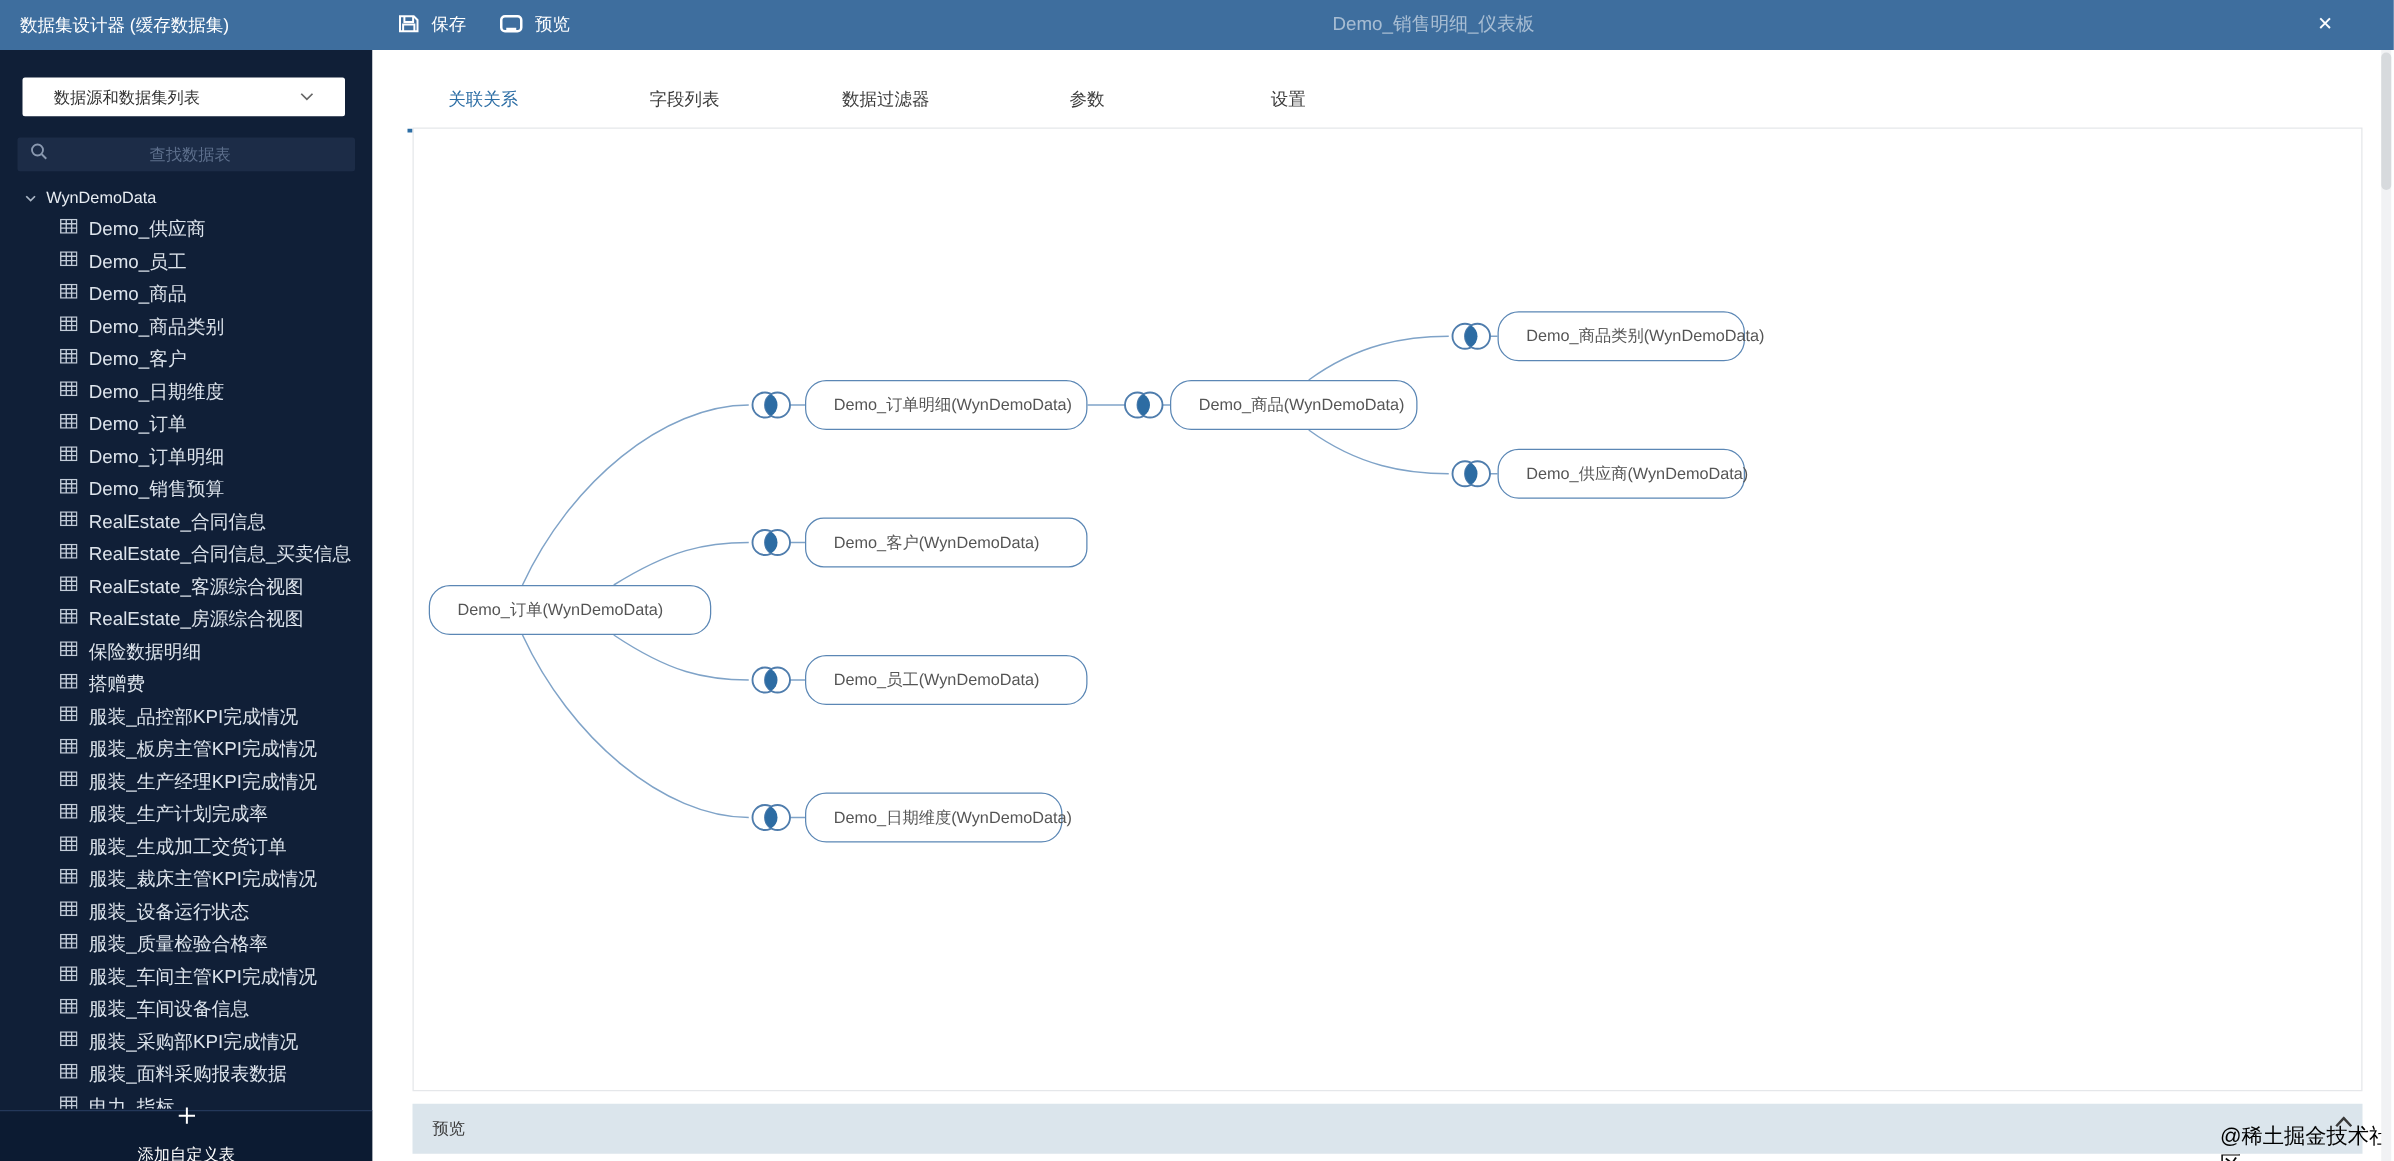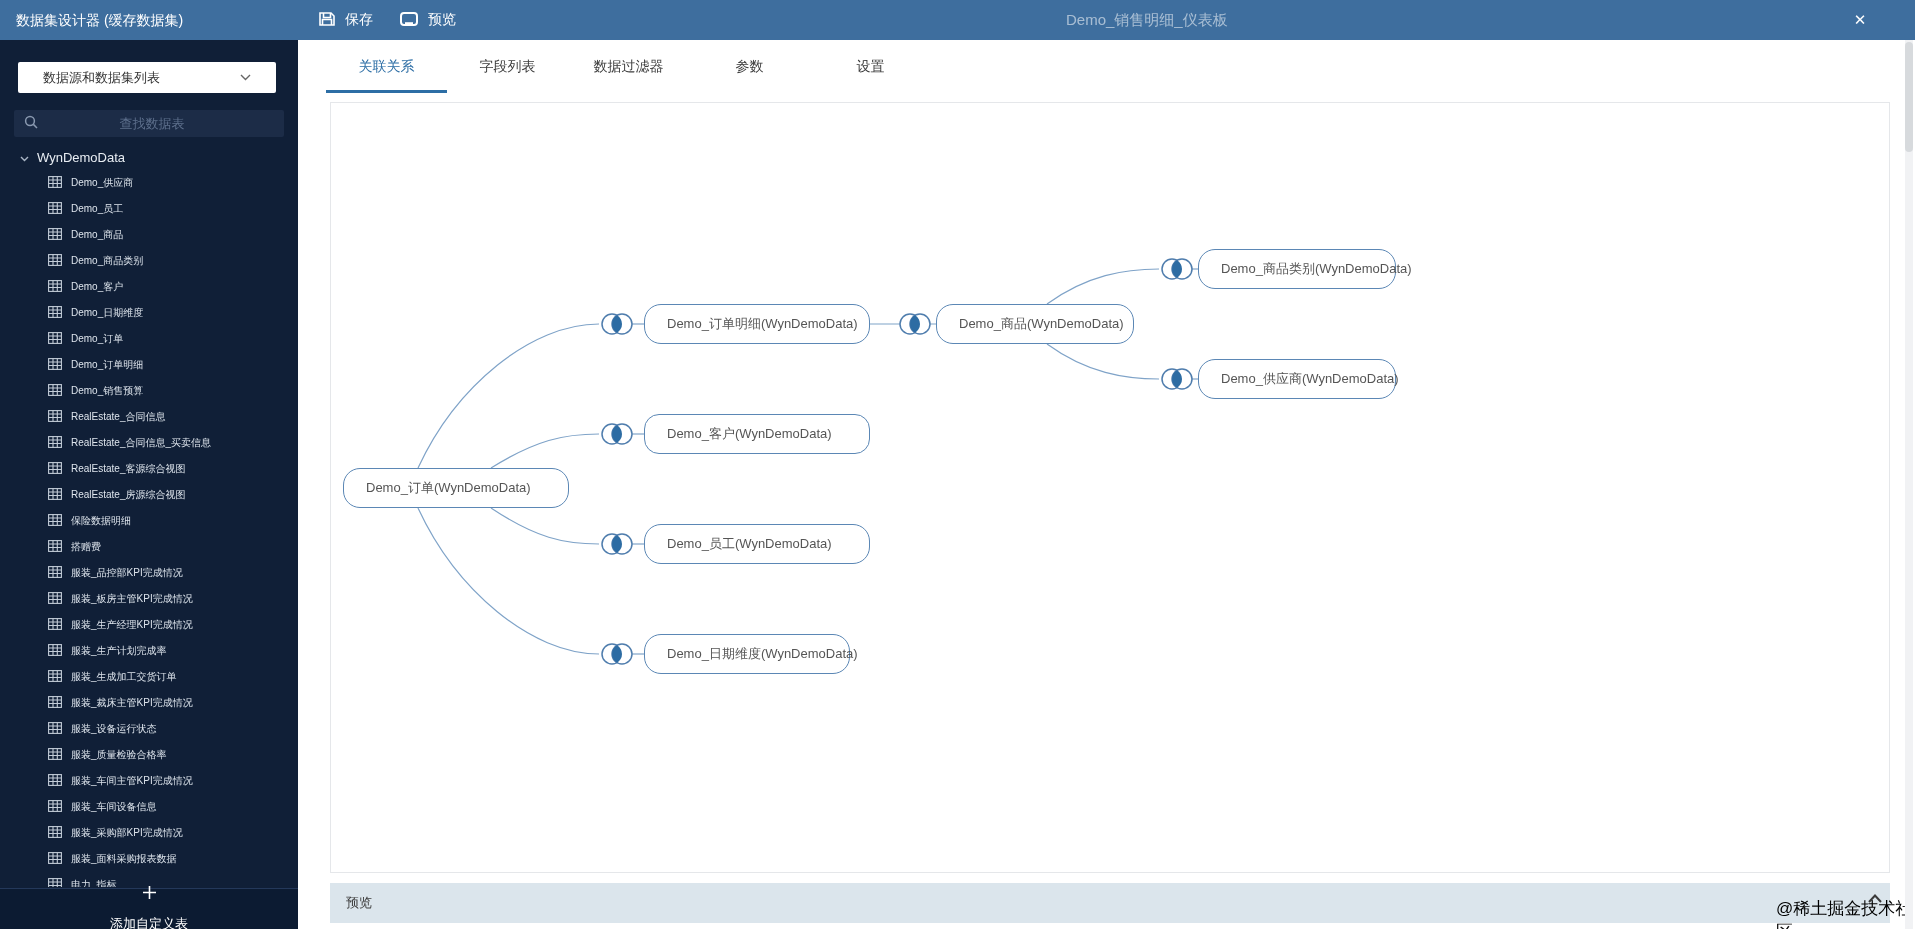--- a/index.html
+++ b/index.html
@@ -24,28 +24,28 @@
   .src-selector .caret { margin-left:auto; display:flex; }
   .search-box { position:absolute; left:14px; top:70px; width:270px; height:27px; background:#1c2c47;
     border-radius:2px; display:flex; align-items:center; padding:0 10px; }
   .search-box input { background:transparent; border:none; outline:none; color:#cdd6e4;
     font-size:13px; margin-left:9px; width:210px; font-family:inherit;text-align:center; }
   .search-box input::placeholder { color:#5d6f8c; }
   .tree-root { position:absolute; left:20px; top:106px; height:22px; display:flex; align-items:center;
     gap:8px; color:#e8edf3; font-size:13px; cursor:pointer; }
   .table-list { position:absolute; left:0; top:130px; width:298px; height:717px; overflow:hidden; }
   .table-row { height:26px; display:flex; align-items:center; padding-left:48px; cursor:pointer; }
-  .table-row .lbl { color:#dde4ec; font-size:10px; margin-left:9px; white-space:nowrap; }
+  .table-row .lbl { color:#dde4ec; font-size:15px; margin-left:9px; white-space:nowrap; }
   .sb-footer { position:absolute; left:0; bottom:0; width:298px; height:41px; background:#0c1b32;
     border-top:1px solid #24385a; display:flex; align-items:center; justify-content:center;
     gap:12px; color:#fff; font-size:13px; cursor:pointer;flex-direction:column; }
 
   
   .main { position:absolute; left:298px; top:40px; width:1617px; height:889px; background:#fff; }
-  .tabbar { position:absolute; left:28px; top:3px; height:50px; display:flex; }
+  .tabbar { position:absolute; left:28px; top:16px; height:50px; display:flex;gap:40px; }
   .tab { width:121px; height:50px; display:flex; align-items:center; justify-content:center;
     font-size:14px; color:#3d3d3d; cursor:pointer; border-bottom:3px solid transparent; }
   .tab.active { color:#2d6ea5; border-bottom-color:#2d6ea5; }
 
   .canvas { position:absolute; left:32px; top:62px; width:1560px; height:771px;
     background:#fff; border:1px solid #e5e7ea; }
   .wires { position:absolute; left:0; top:0; }
   .dnode { position:absolute; height:40px; background:#fff; border:1.4px solid #5b87b5;
     border-radius:17px; display:flex; align-items:center; padding-left:22px;
     font-size:13px; color:#555; cursor:move; white-space:nowrap; }

